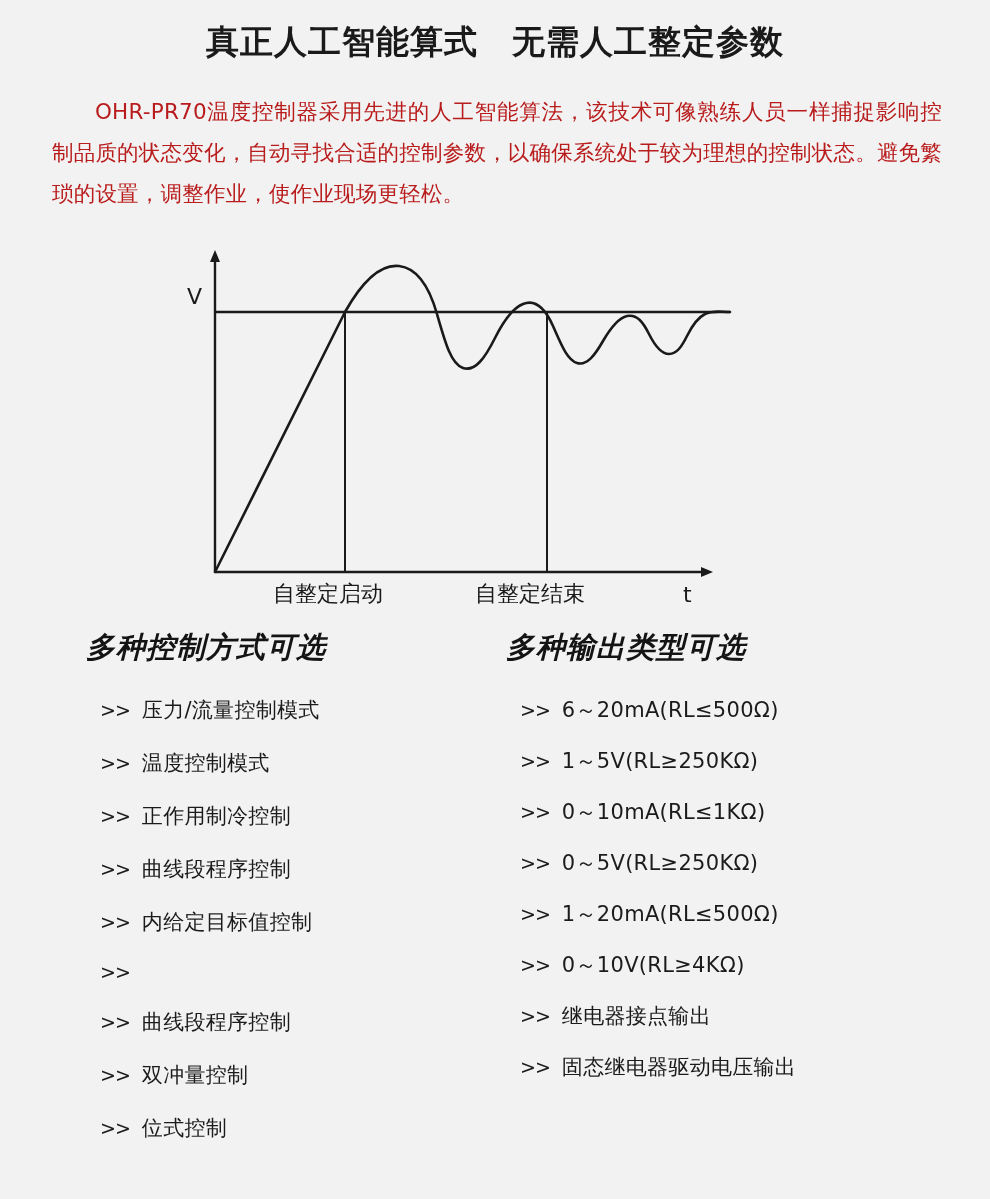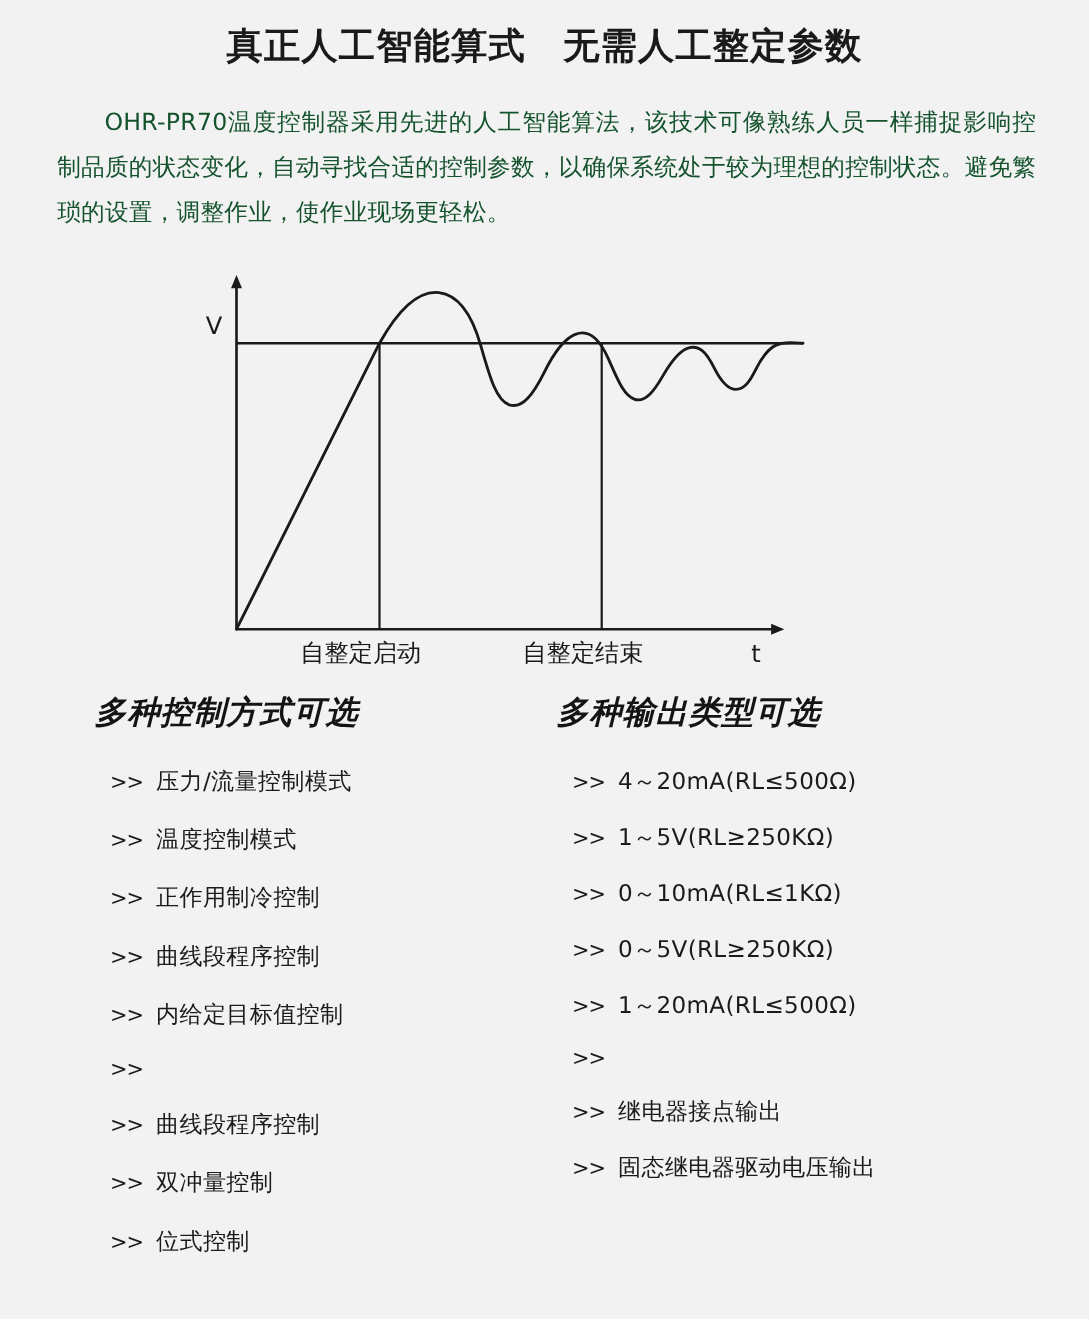--- a/index.html
+++ b/index.html
@@ -31,21 +31,21 @@
   .headline .gap {
     display: inline-block;
     width: 34px;
   }
   .intro {
     margin: 26px 48px 0 52px;
     font-size: 21.5px;
     line-height: 41px;
     text-align: justify;
     text-indent: 2em;
-    color: #14532d;
+    color: #b91c1c;
     letter-spacing: 0.2px;
   }
   .chart-wrap {
     position: relative;
     width: 990px;
     height: 380px;
     margin-top: 28px;
   }
   .chart-wrap svg {
     display: block;
@@ -184,40 +184,41 @@
             <span>位式控制</span>
           </li>
       </ul>
     </div>
 
     <div class="col col-right">
       <div class="col-title">多种输出类型可选</div>
       <ul class="bullet-list">
         <li>
             <span class="chev">&gt;&gt;</span>
-            <span>4～20mA(RL≤500Ω)</span>
+            <span>6～20mA(RL≤500Ω)</span>
           </li>
         <li>
             <span class="chev">&gt;&gt;</span>
             <span>1～5V(RL≥250KΩ)</span>
           </li>
         <li>
             <span class="chev">&gt;&gt;</span>
             <span>0～10mA(RL≤1KΩ)</span>
           </li>
         <li>
             <span class="chev">&gt;&gt;</span>
             <span>0～5V(RL≥250KΩ)</span>
           </li>
         <li>
             <span class="chev">&gt;&gt;</span>
             <span>1～20mA(RL≤500Ω)</span>
           </li>
         <li>
             <span class="chev">&gt;&gt;</span>
+            <span>0～10V(RL≥4KΩ)</span>
           </li>
         <li>
             <span class="chev">&gt;&gt;</span>
             <span>继电器接点输出</span>
           </li>
         <li>
             <span class="chev">&gt;&gt;</span>
             <span>固态继电器驱动电压输出</span>
           </li>
       </ul>

